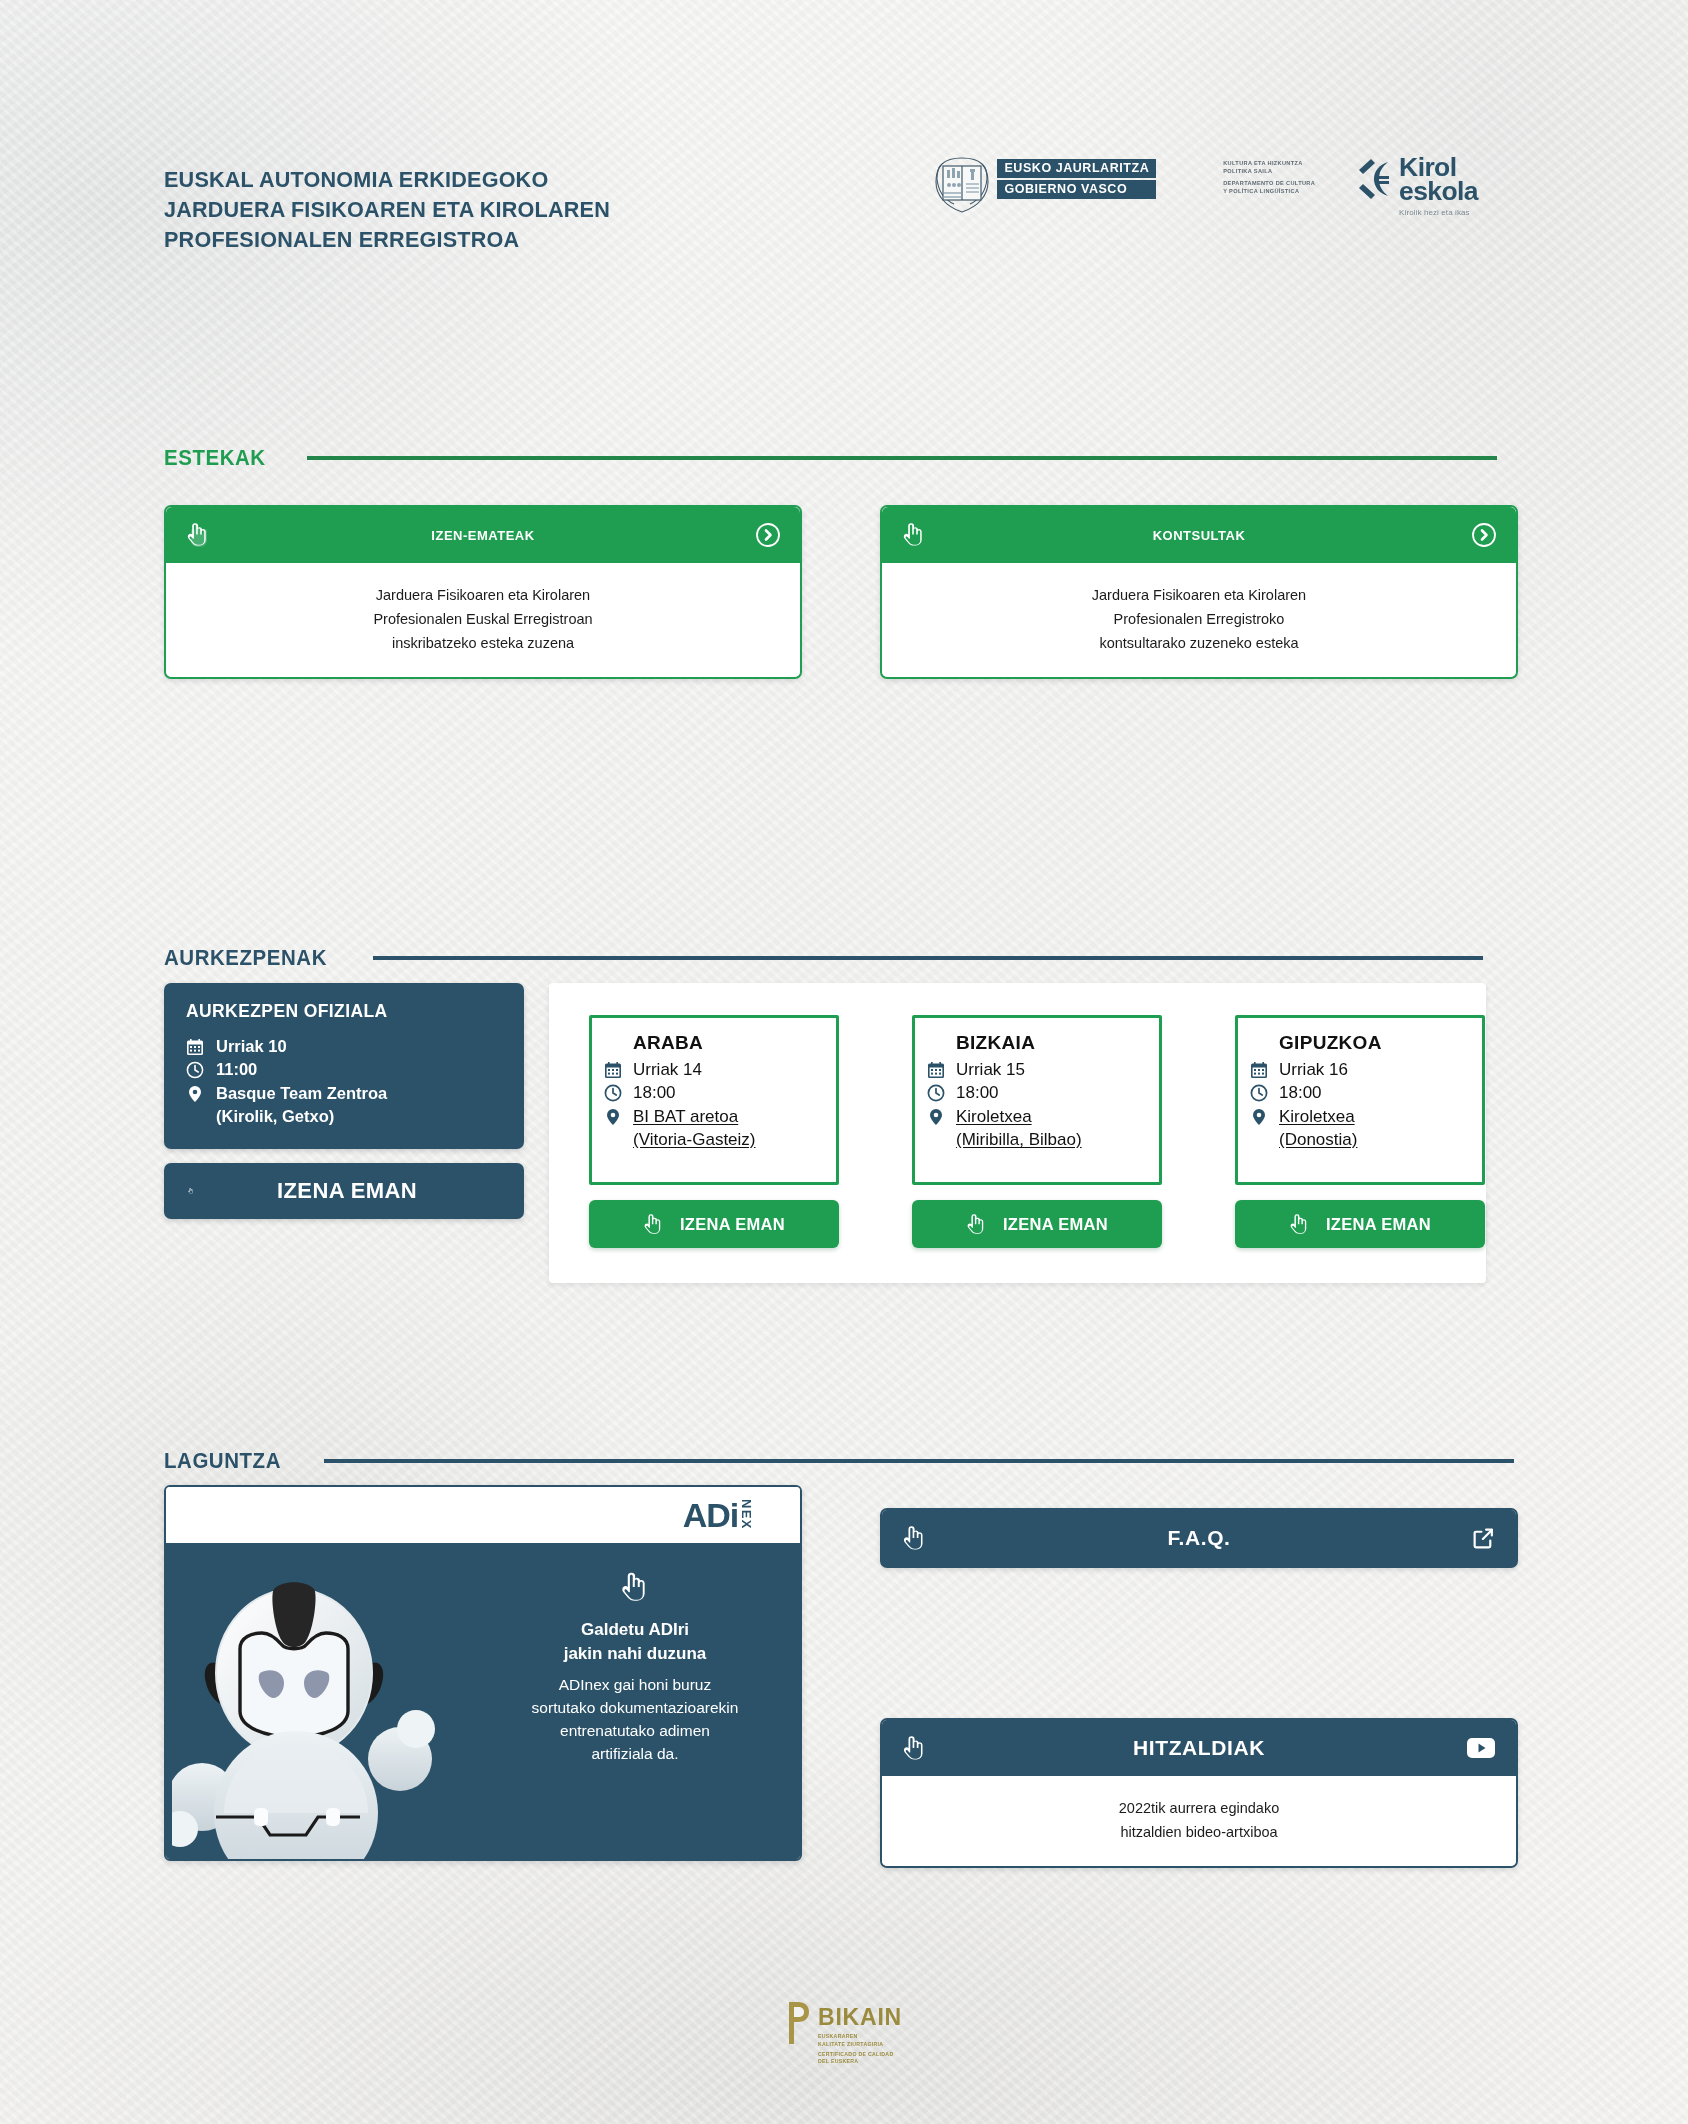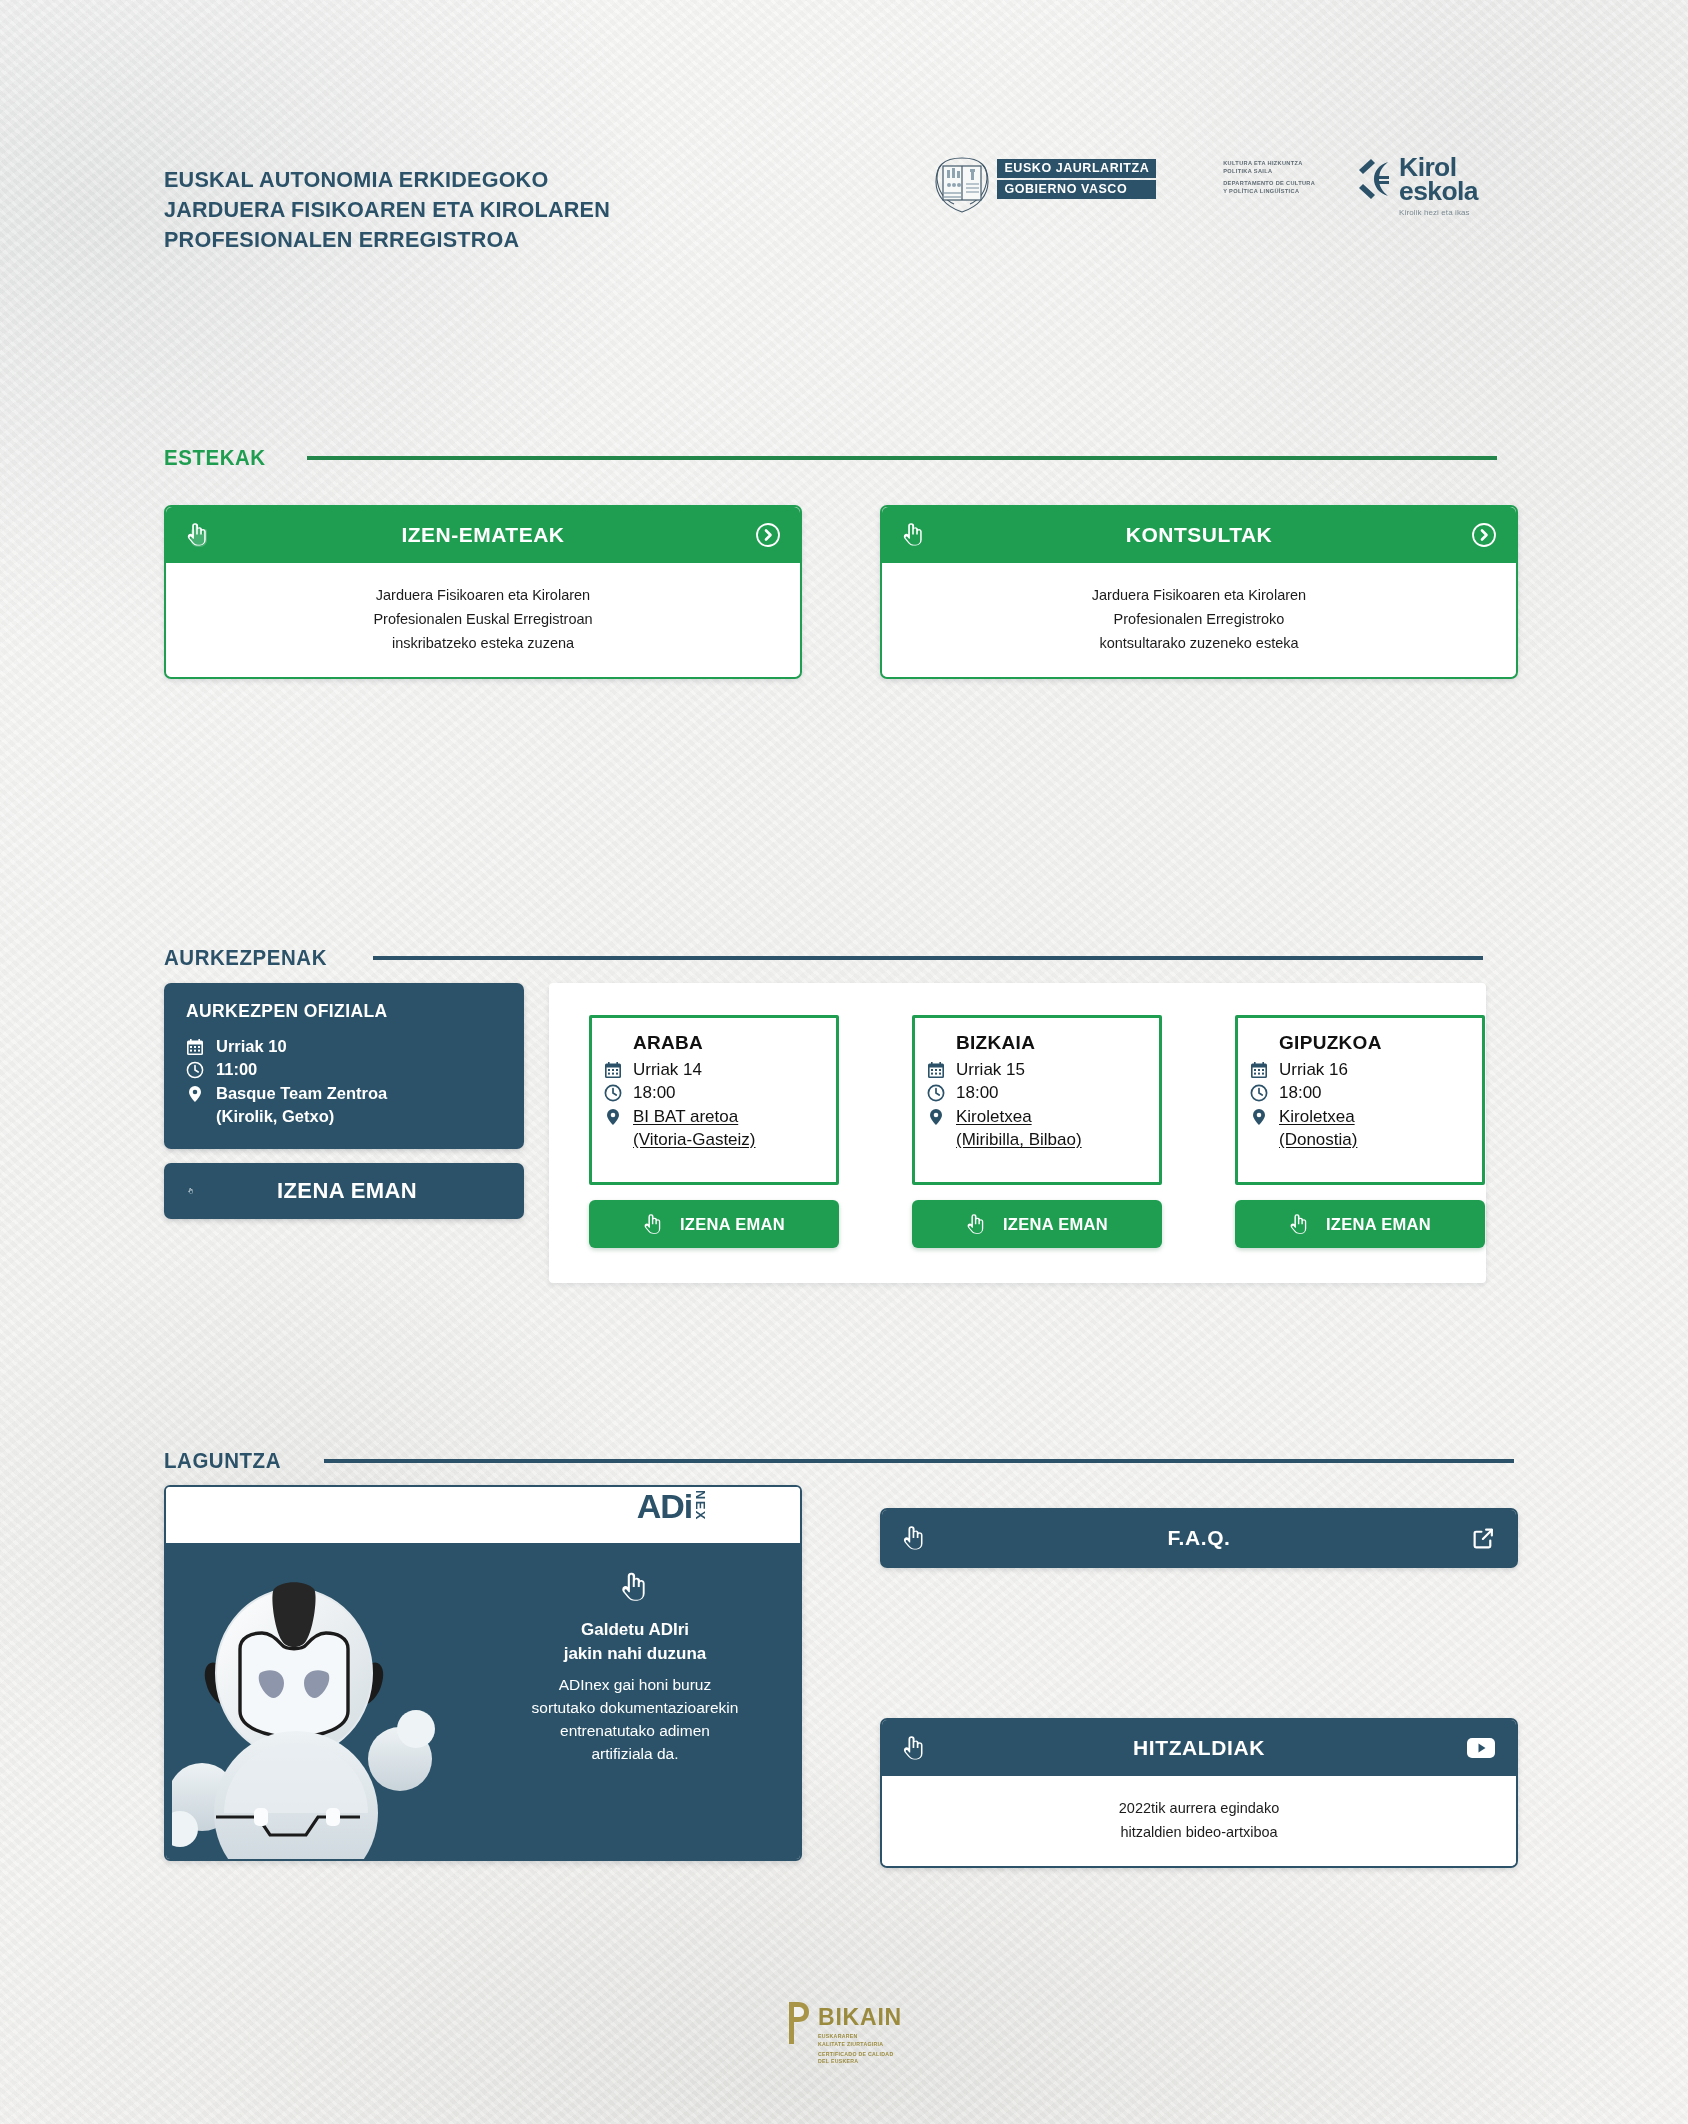--- a/index.html
+++ b/index.html
@@ -64,21 +64,21 @@
   .sec.navy .sec-label { color: #2b5269; }
   .sec.navy .sec-rule { background: #2b5269; }
 
   
   .link-card { position: absolute; width: 638px; border-radius: 7px;
     box-shadow: 0 2px 5px rgba(60,70,80,.16); }
   .lc-head { display: flex; align-items: center; height: 56px;
     border-radius: 6px 6px 0 0; padding: 0 20px; }
   .lc-head .ic-l { width: 28px; flex: none; display: flex; }
   .lc-title { flex: 1; text-align: center; color: #fff; font-weight: bold;
-    font-size: 21px; letter-spacing: .5px; }
+    font-size: 13px; letter-spacing: .5px; }
   .lc-head .ic-r { width: 28px; flex: none; display: flex; justify-content: flex-end; }
   .lc-body { background: #fff; padding: 20px 22px 22px;
     border-radius: 0 0 6px 6px; text-align: center;
     font-size: 14.5px; line-height: 1.66; color: #1c1c1c; }
   .link-card.green .lc-head { background: #1f9e52; }
   .link-card.green { border: 2px solid #1f9e52; }
 
   
   .pres-wrap { position: absolute; left: 164px; top: 983px;
     width: 1322px; height: 300px; }
@@ -112,22 +112,22 @@
   .prov-btn { margin-top: 15px; background: #1f9e52; border-radius: 6px;
     height: 48px; display: flex; align-items: center; justify-content: center;
     gap: 15px; box-shadow: 0 2px 4px rgba(30,100,60,.25); }
   .prov-btn .gi { width: 22px; flex: none; display: flex; }
   .prov-btn span { color: #fff; font-weight: bold; font-size: 16.5px; letter-spacing: .3px; }
 
   
   .adi-card { position: absolute; left: 164px; top: 1485px; width: 638px;
     border: 2px solid #2b5269; border-radius: 6px; overflow: hidden;
     box-shadow: 0 2px 6px rgba(50,60,70,.18); }
-  .adi-top { background: #fff; height: 56px; display: flex; align-items: flex-start;
-    justify-content: flex-end; padding-right: 92px; }
+  .adi-top { background: #fff; height: 56px; display: flex; align-items: center;
+    justify-content: flex-end; padding-right: 46px; }
   .adi-logo { position: relative; display: flex; align-items: center; }
   .adi-logo .adi { font-weight: bold; font-size: 34px; color: #2b5269;
     letter-spacing: -1.1px; }
   .adi-logo .nex { font-weight: bold; font-size: 13px; color: #2b5269;
     letter-spacing: 1.4px; writing-mode: vertical-rl; margin-left: 1px;
     margin-bottom: 2px; }
   .adi-body { background: #2b5269; height: 316px; position: relative; }
   .robot { position: absolute; left: 6px; bottom: -6px; width: 300px; height: 320px; }
   .adi-text { position: absolute; right: 0; top: 28px; width: 330px;
     text-align: center; color: #fff; padding: 0 18px; }

